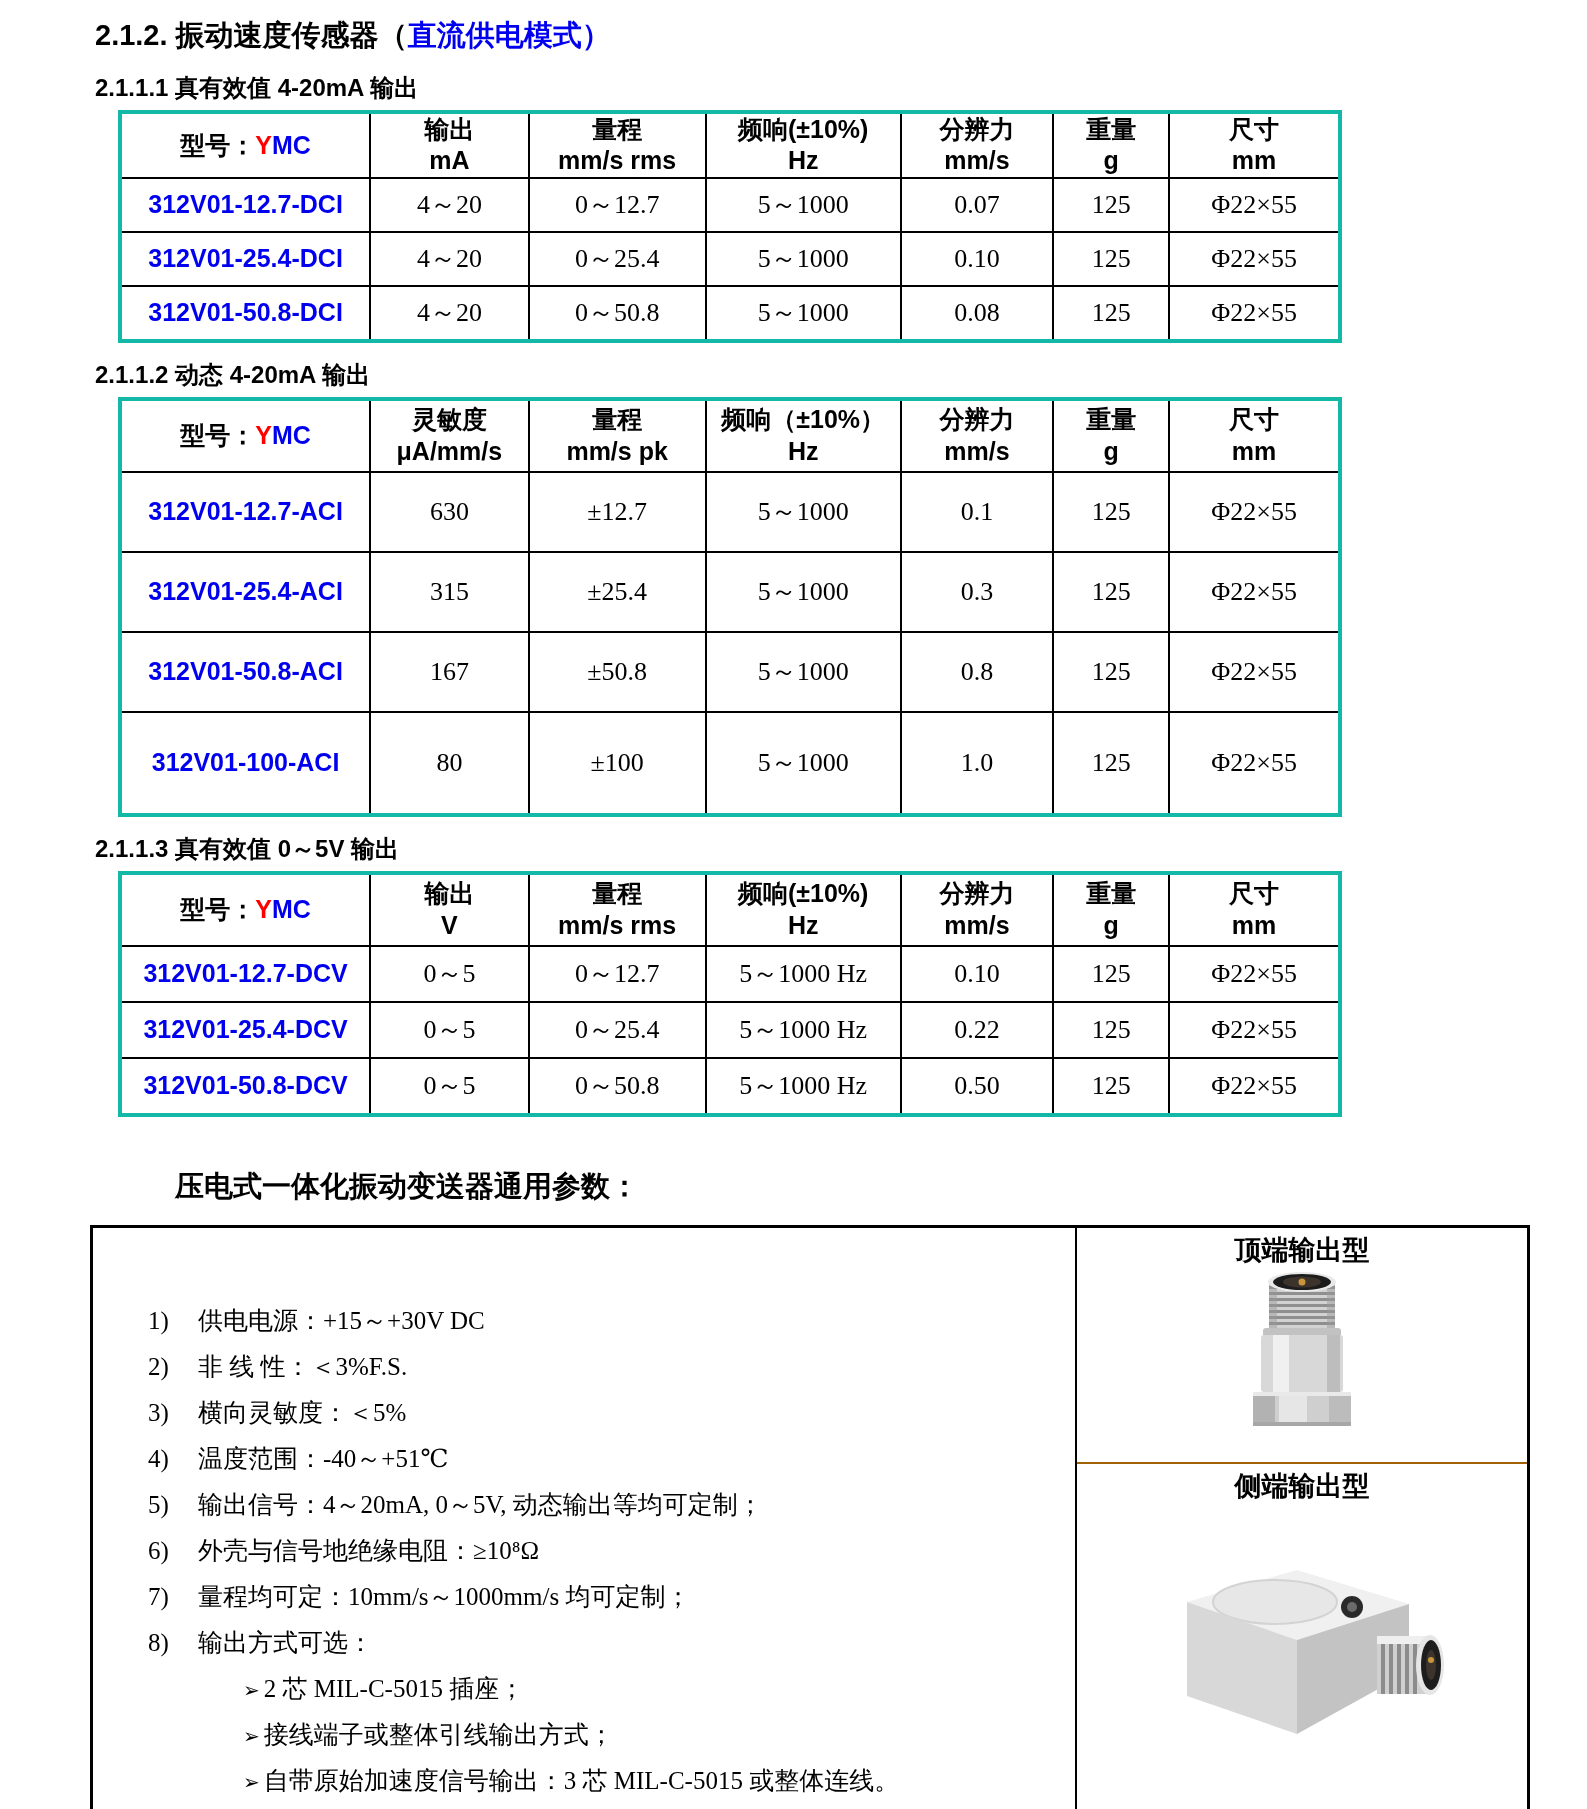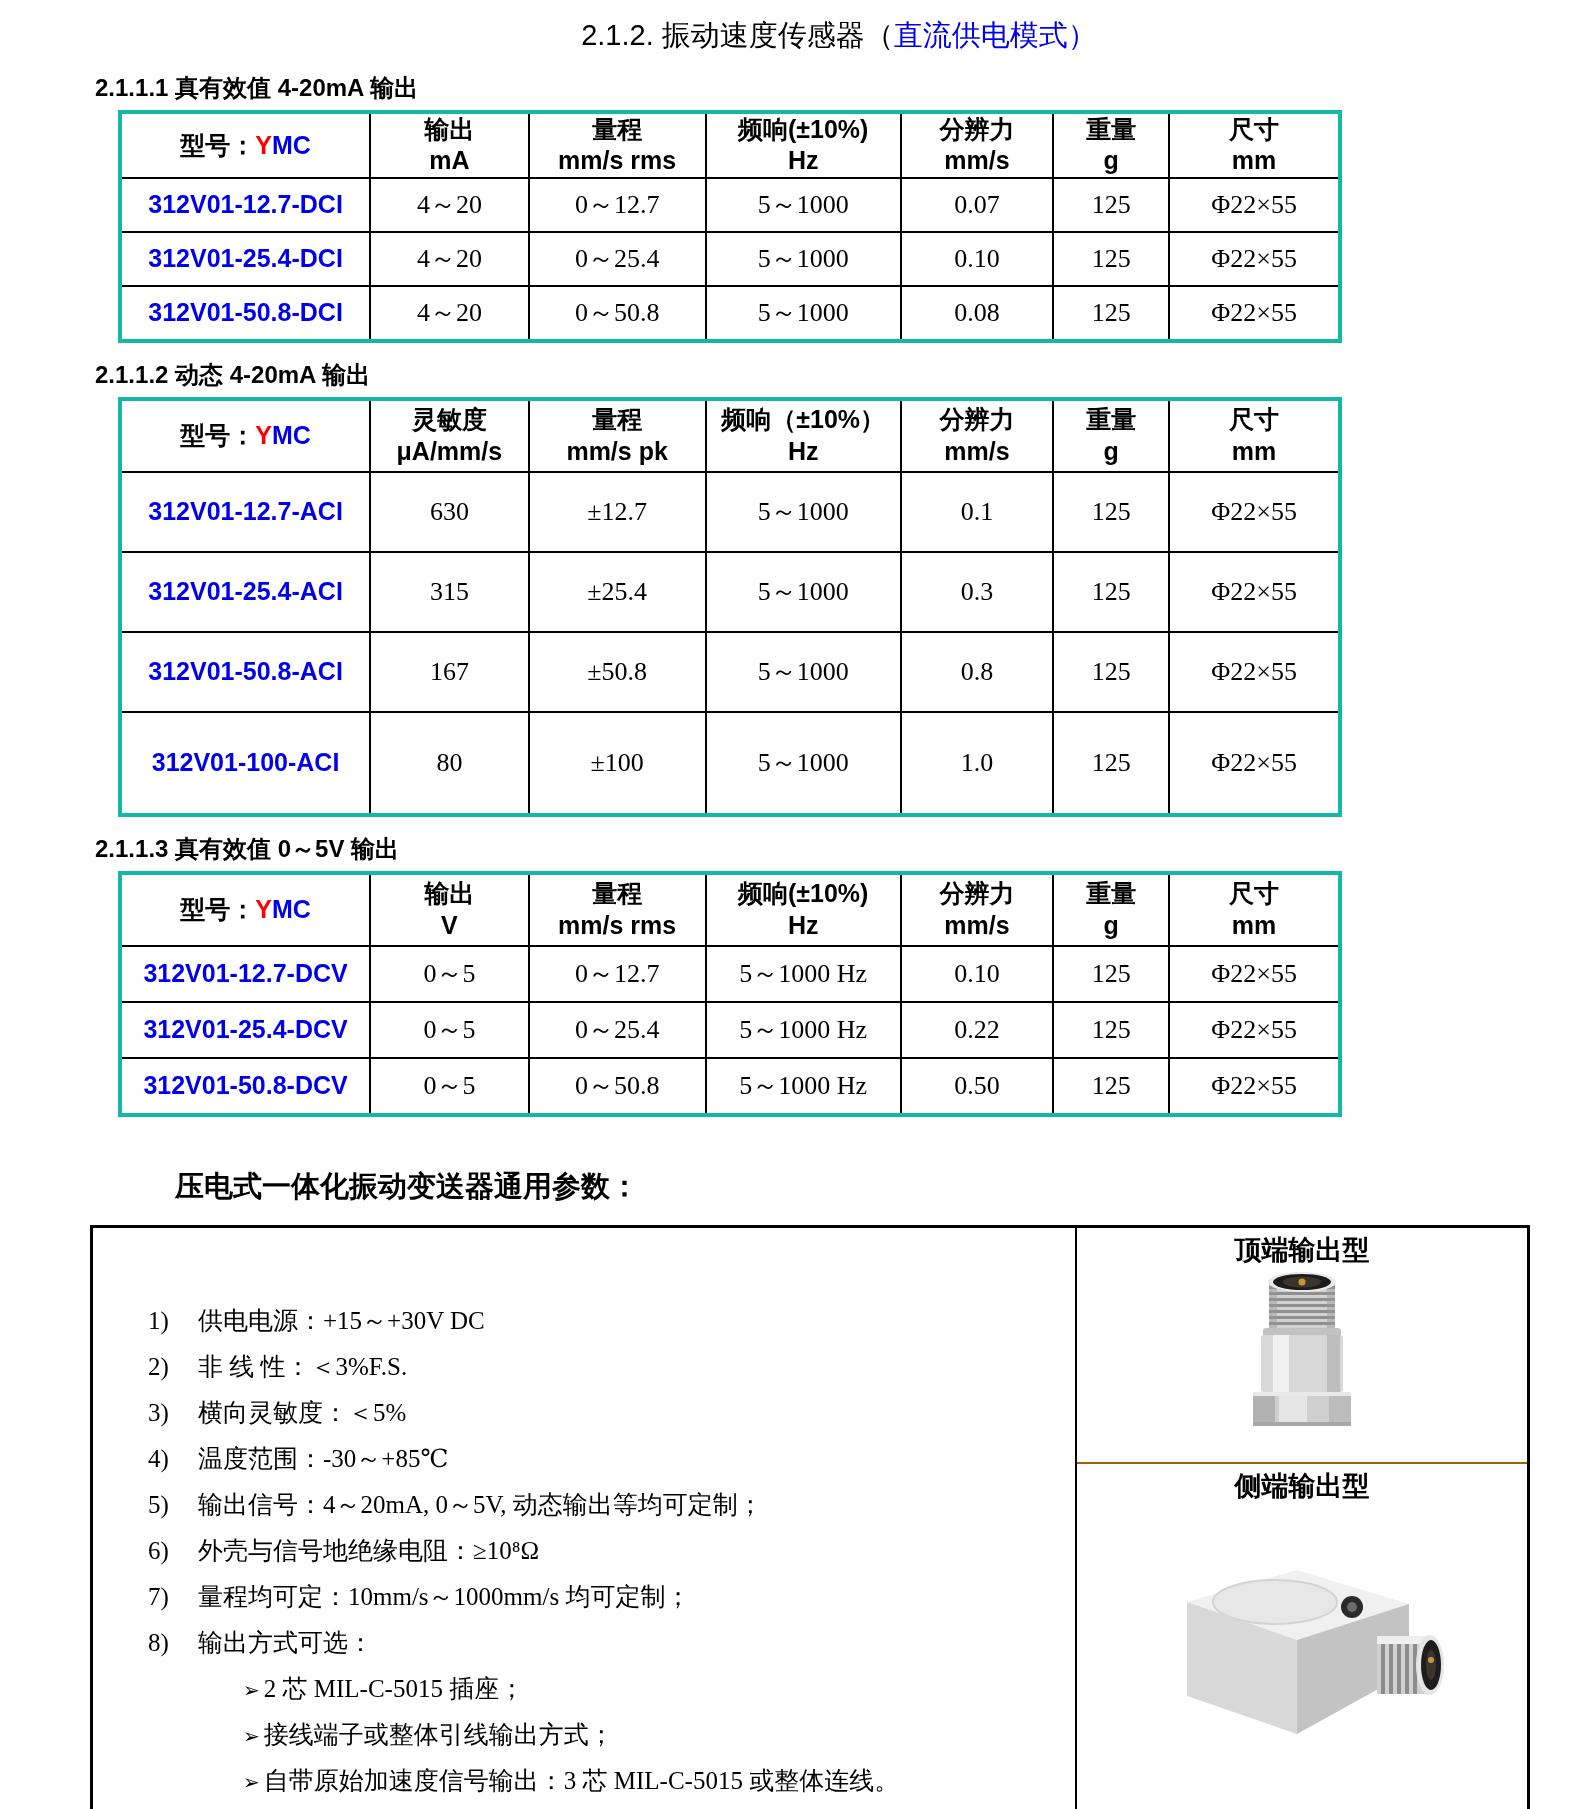--- a/index.html
+++ b/index.html
@@ -4,21 +4,21 @@
 <style>
   html,body{margin:0;padding:0;background:#fff;}
   body{
     width:1587px;height:1809px;position:relative;overflow:hidden;
     font-family:"Liberation Sans","DejaVu Sans",sans-serif;color:#000;
   }
   .blue{color:#0000ee;}
   .brand-y{color:#ff0000;}
   .brand-mc{color:#0000ee;}
 
-  .doc-title{font-size:29px;font-weight:400;margin:16px 4px 4px 95px;text-align:center;}
+  .doc-title{font-size:29px;font-weight:700;margin:16px 4px 4px 95px;}
   .sec-heading{font-size:24px;font-weight:700;margin:16px 10px 6px 95px;}
 
   table.spec{
     border-collapse:collapse;table-layout:fixed;width:1224px;
     margin:4px 0 0 118px;border:4px solid #14b8a6;
   }
   table.spec th,table.spec td{
     border:2px solid #000;text-align:center;vertical-align:middle;padding:0 2px;
   }
   table.spec th{font-size:25px;font-weight:700;line-height:1.25;}
@@ -291,21 +291,21 @@
     </tbody>
   </table>
 
   <div class="common-heading">压电式一体化振动变送器通用参数：</div>
 
   <div class="param-box">
     <div class="param-left">
       <div class="param-item"><span class="num">1)</span><span>供电电源：+15～+30V DC</span></div>
       <div class="param-item"><span class="num">2)</span><span>非 线 性：＜3%F.S.</span></div>
       <div class="param-item"><span class="num">3)</span><span>横向灵敏度：＜5%</span></div>
-      <div class="param-item"><span class="num">4)</span><span>温度范围：-30～+85℃</span></div>
+      <div class="param-item"><span class="num">4)</span><span>温度范围：-40～+51℃</span></div>
       <div class="param-item"><span class="num">5)</span><span>输出信号：4～20mA, 0～5V, 动态输出等均可定制；</span></div>
       <div class="param-item"><span class="num">6)</span><span>外壳与信号地绝缘电阻：≥10⁸Ω</span></div>
       <div class="param-item"><span class="num">7)</span><span>量程均可定：10mm/s～1000mm/s 均可定制；</span></div>
       <div class="param-item"><span class="num">8)</span><span>输出方式可选：</span></div>
       <div class="param-sub"><span class="bullet">➢</span><span>2 芯 MIL-C-5015 插座；</span></div>
       <div class="param-sub"><span class="bullet">➢</span><span>接线端子或整体引线输出方式；</span></div>
       <div class="param-sub"><span class="bullet">➢</span><span>自带原始加速度信号输出：3 芯 MIL-C-5015 或整体连线。</span></div>
     </div>
 
     <div class="param-right">

